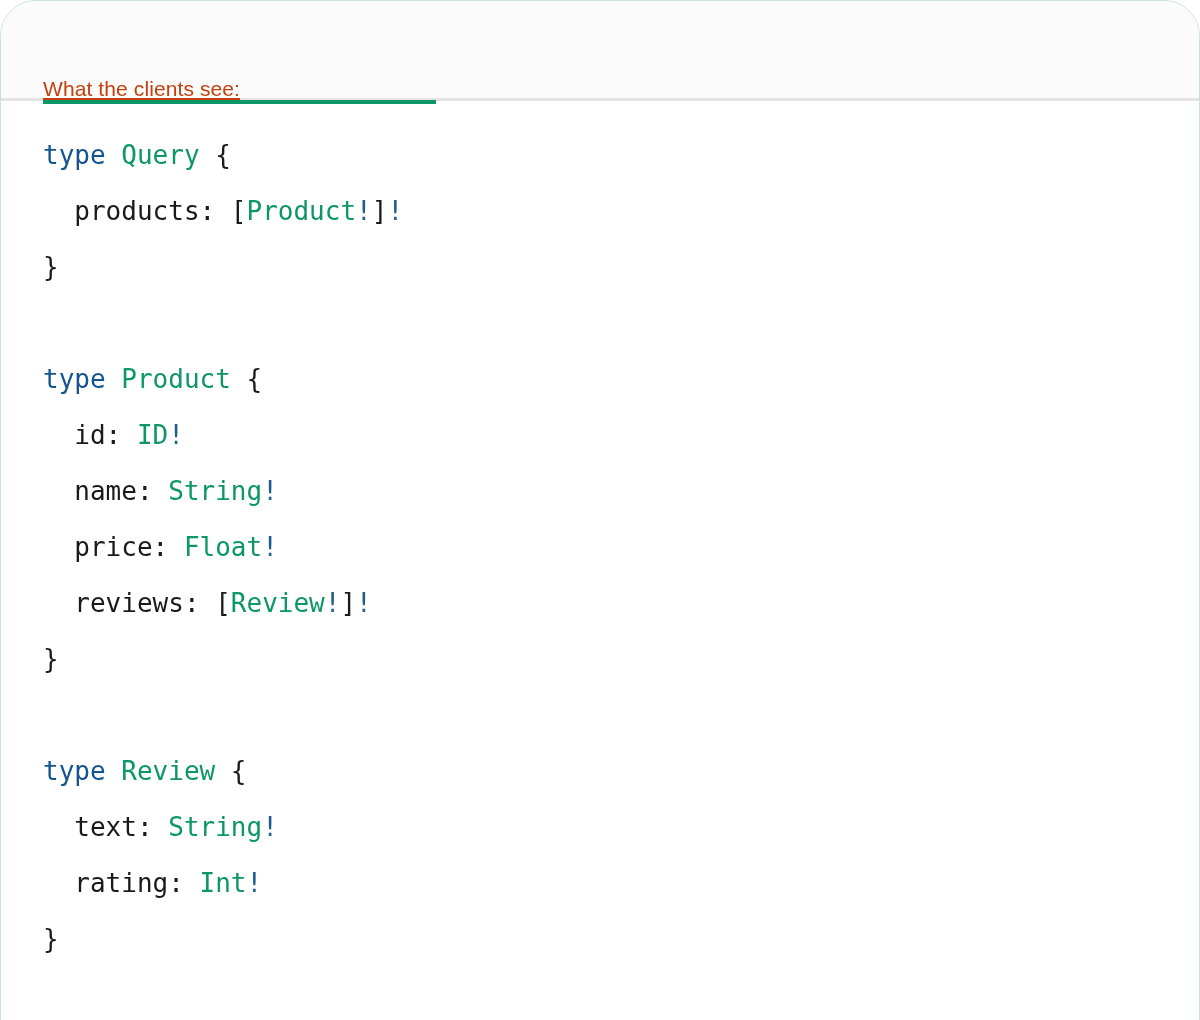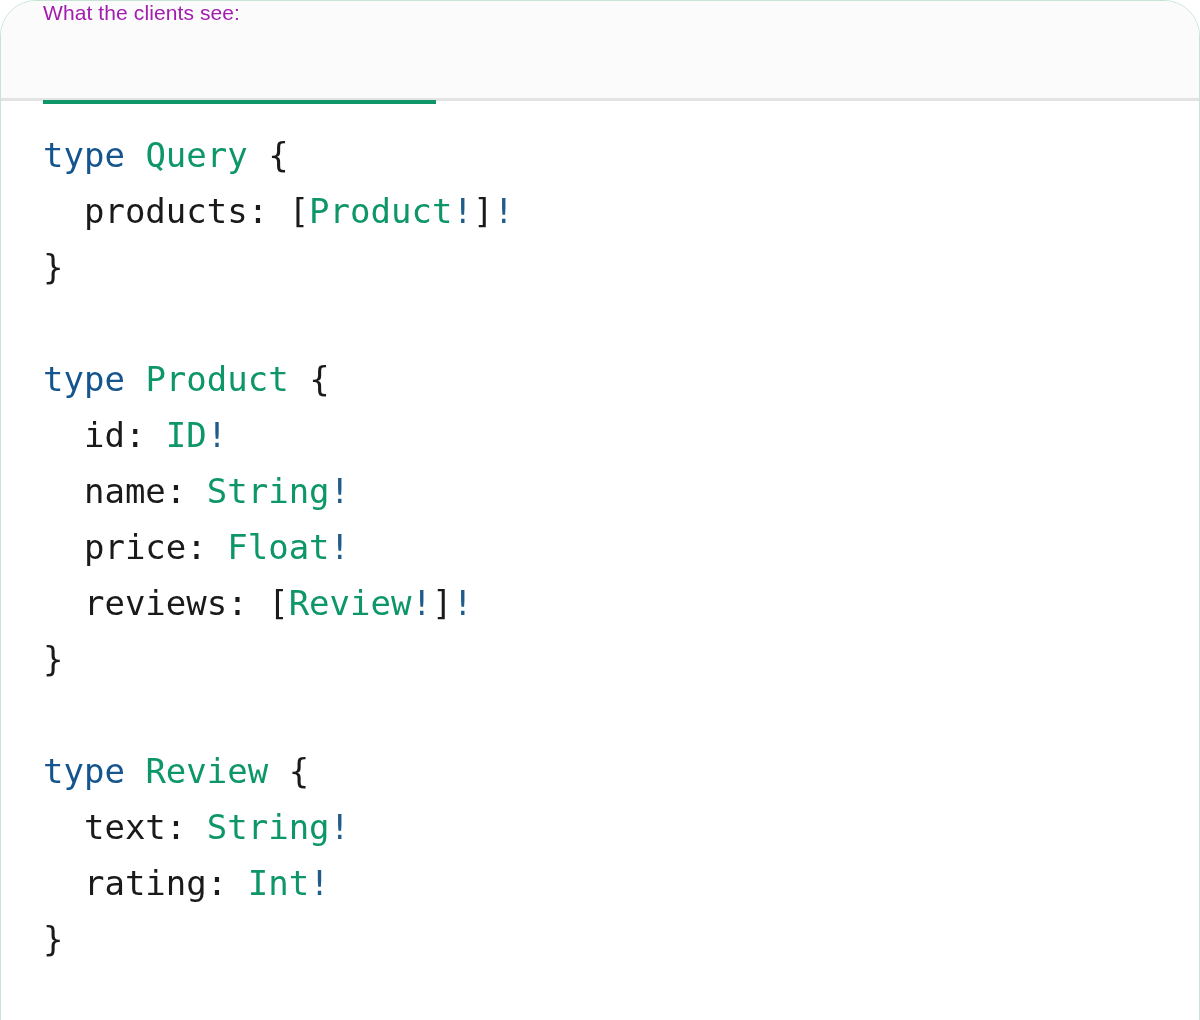--- a/index.html
+++ b/index.html
@@ -35,42 +35,43 @@
     background: #fbfbfb;
     border-bottom: 3px solid #e3e3e3;
     box-sizing: border-box;
   }
   .tab {
     position: absolute;
     left: 42px;
     top: 0;
     height: 100px;
     display: flex;
-    align-items: flex-start;
+    align-items: flex-end;
     font-size: 21px;
     font-weight: 400;
     letter-spacing: .1px;
-    color: #a21caf;
+    color: #c2410c;
     white-space: nowrap;
     cursor: pointer;
+    text-decoration: underline;
   }
   .tab-underline {
     position: absolute;
     left: 0;
     bottom: -3px;
     width: 393px;
     height: 4px;
     background: #0d9668;
   }
 
   
   .code {
     padding: 26px 0 0 42px;
     font-family: "DejaVu Sans Mono", monospace;
-    font-size: 34px;
+    font-size: 26px;
     line-height: 56px;
     color: #1a1a1a;
     white-space: pre;
     -webkit-font-smoothing: antialiased;
   }
   .code .line { height: 56px; }
   .code .blank { height: 56px; }
 
   .tok-kw    { color: #15558f; }   
   .tok-type  { color: #0d9668; }   

